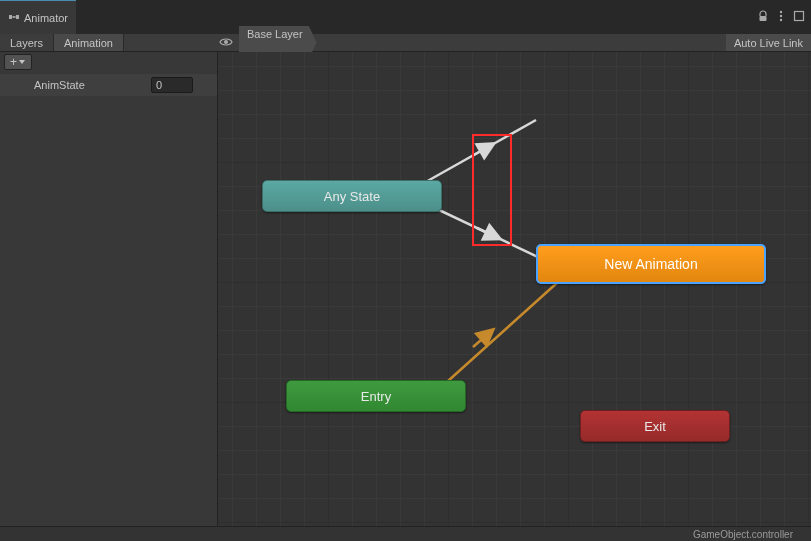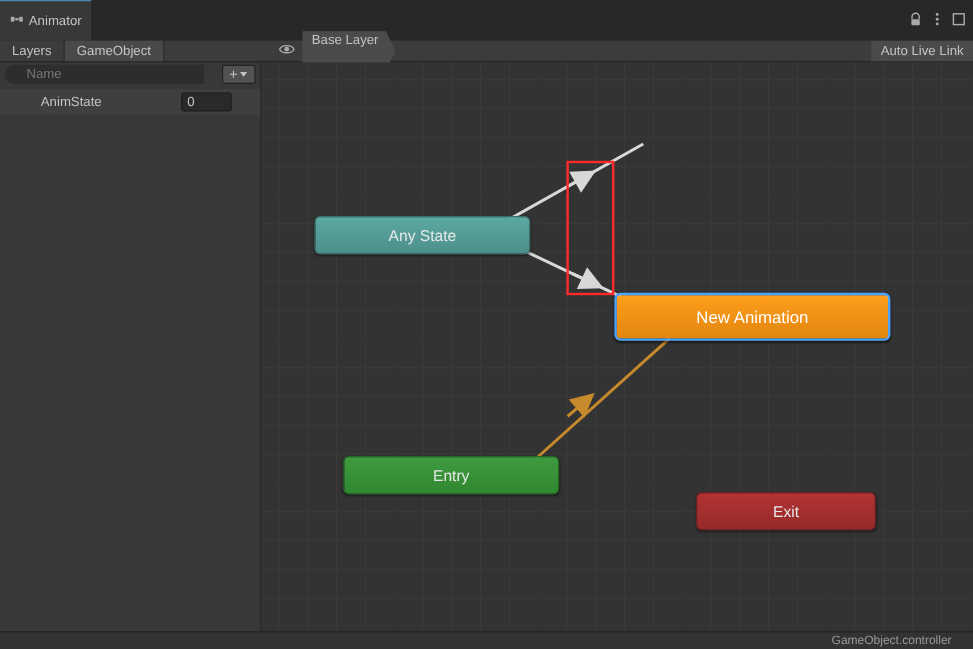--- a/index.html
+++ b/index.html
@@ -37,21 +37,21 @@
       linear-gradient(90deg, #3a3a3a 1px, transparent 1px);
     background-size: 120px 120px, 120px 120px, 24px 24px, 24px 24px;
     background-position: -10px -10px, -10px -10px, -10px -10px, -10px -10px;
     overflow: hidden;
   }
 
   .node { position: absolute; width: 180px; height: 32px; border-radius: 5px; display: flex; align-items: center; justify-content: center; font-size: 13px; color: #e8e8e8; box-shadow: 0 1px 2px rgba(0,0,0,.5); cursor: pointer; }
   .node.anystate { background: linear-gradient(#5aa9a2, #4d8f8a); border: 1px solid #3c6f6a; width: 180px; left: 44px; top: 128px; }
   .node.entry { background: linear-gradient(#3f9a3f, #308830); border: 1px solid #246824; width: 180px; left: 68px; top: 328px; }
   .node.exit { background: linear-gradient(#b23333, #972a2a); border: 1px solid #6e1f1f; width: 150px; left: 362px; top: 358px; font-size: 13px; }
-  .node.anim1 { background: linear-gradient(#ff9e1d, #e2860f); border: 2px solid #4aa3ff; width: 230px; height: 40px; left: 294px; top: 192px; font-size: 14px; color: #fff; }
+  .node.anim1 { background: linear-gradient(#ff9e1d, #e2860f); border: 2px solid #4aa3ff; width: 230px; height: 40px; left: 318px; top: 192px; font-size: 14px; color: #fff; }
   .node.anim2 { background: linear-gradient(#5b5b5b, #4c4c4c); border: 1px solid #3a3a3a; width: 230px; height: 40px; left: 298px; top: 40px; font-size: 14px; }
 
   svg.edges { position: absolute; inset: 0; width: 100%; height: 100%; pointer-events: none; }
 
   .redbox { position: absolute; border: 2px solid #ff2a2a; left: 254px; top: 82px; width: 40px; height: 112px; pointer-events: none; }
 
   .statusbar { height: 15px; background: #333; border-top: 1px solid #222; font-size: 10px; color: #9a9a9a; display: flex; align-items: center; justify-content: flex-end; padding-right: 18px; position: absolute; bottom: 0; left: 0; right: 0; }
 </style>
 </head>
 <body>
@@ -79,41 +79,34 @@
           <circle cx="6" cy="10" r="1.2" fill="#aaa"></circle>
         </svg></span>
     <span><svg viewBox="0 0 12 12">
           <rect x="1.5" y="1.5" width="9" height="9" fill="none" stroke="#aaa" stroke-width="1.2"></rect>
         </svg></span>
   </div>
 </div>
 
 <div class="toolbar">
   <div class="tool-tab">Layers</div>
-  <div class="tool-tab active">GameObject</div>
+  <div class="tool-tab active">Animation</div>
   <div class="eye-area">
     <span><svg width="14" height="14" viewBox="0 0 14 14">
           <path d="M1 7 C3 3 11 3 13 7 C11 11 3 11 1 7 Z" fill="none" stroke="#aaa" stroke-width="1.2"></path>
           <circle cx="7" cy="7" r="2" fill="#aaa"></circle>
         </svg></span>
     <span class="breadcrumb">Base Layer</span>
   </div>
   <div class="auto-live">Auto Live Link</div>
 </div>
 
 <div class="main">
   <div class="sidebar">
     <div class="search-row">
-      <div class="search-wrap">
-        <svg viewBox="0 0 12 12">
-            <circle cx="5" cy="5" r="3.5" fill="none" stroke="#888" stroke-width="1.2"></circle>
-            <line x1="8" y1="8" x2="11" y2="11" stroke="#888" stroke-width="1.2"></line>
-          </svg>
-        <input class="search-input" placeholder="Name" style="">
-      </div>
       <div class="add-btn">
           <span>+</span>
           <svg width="8" height="8" viewBox="0 0 8 8" style="margin-left:1px">
             <path d="M1 2 L4 6 L7 2 Z" fill="#c4c4c4"></path>
           </svg>
         </div>
     </div>
     <div class="param-row">
       <span class="param-name">AnimState</span>
       <span class="param-val">0</span>

